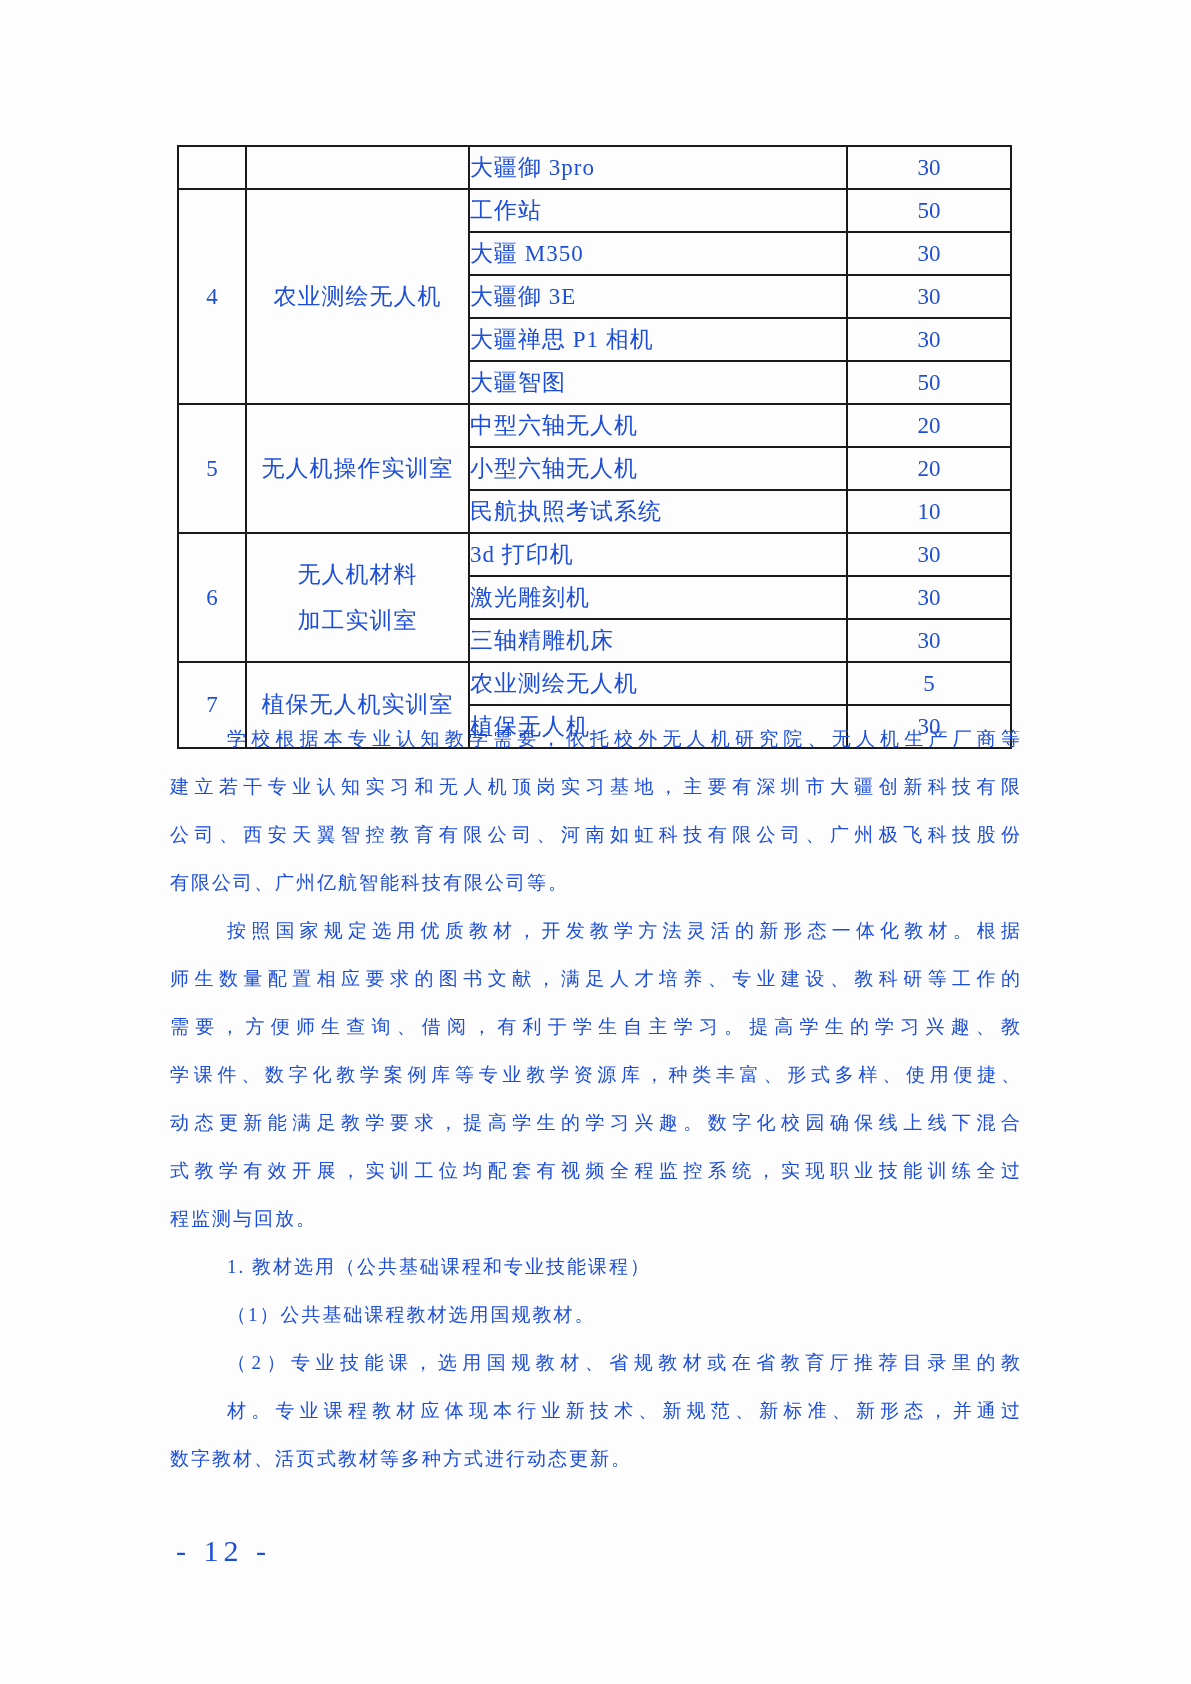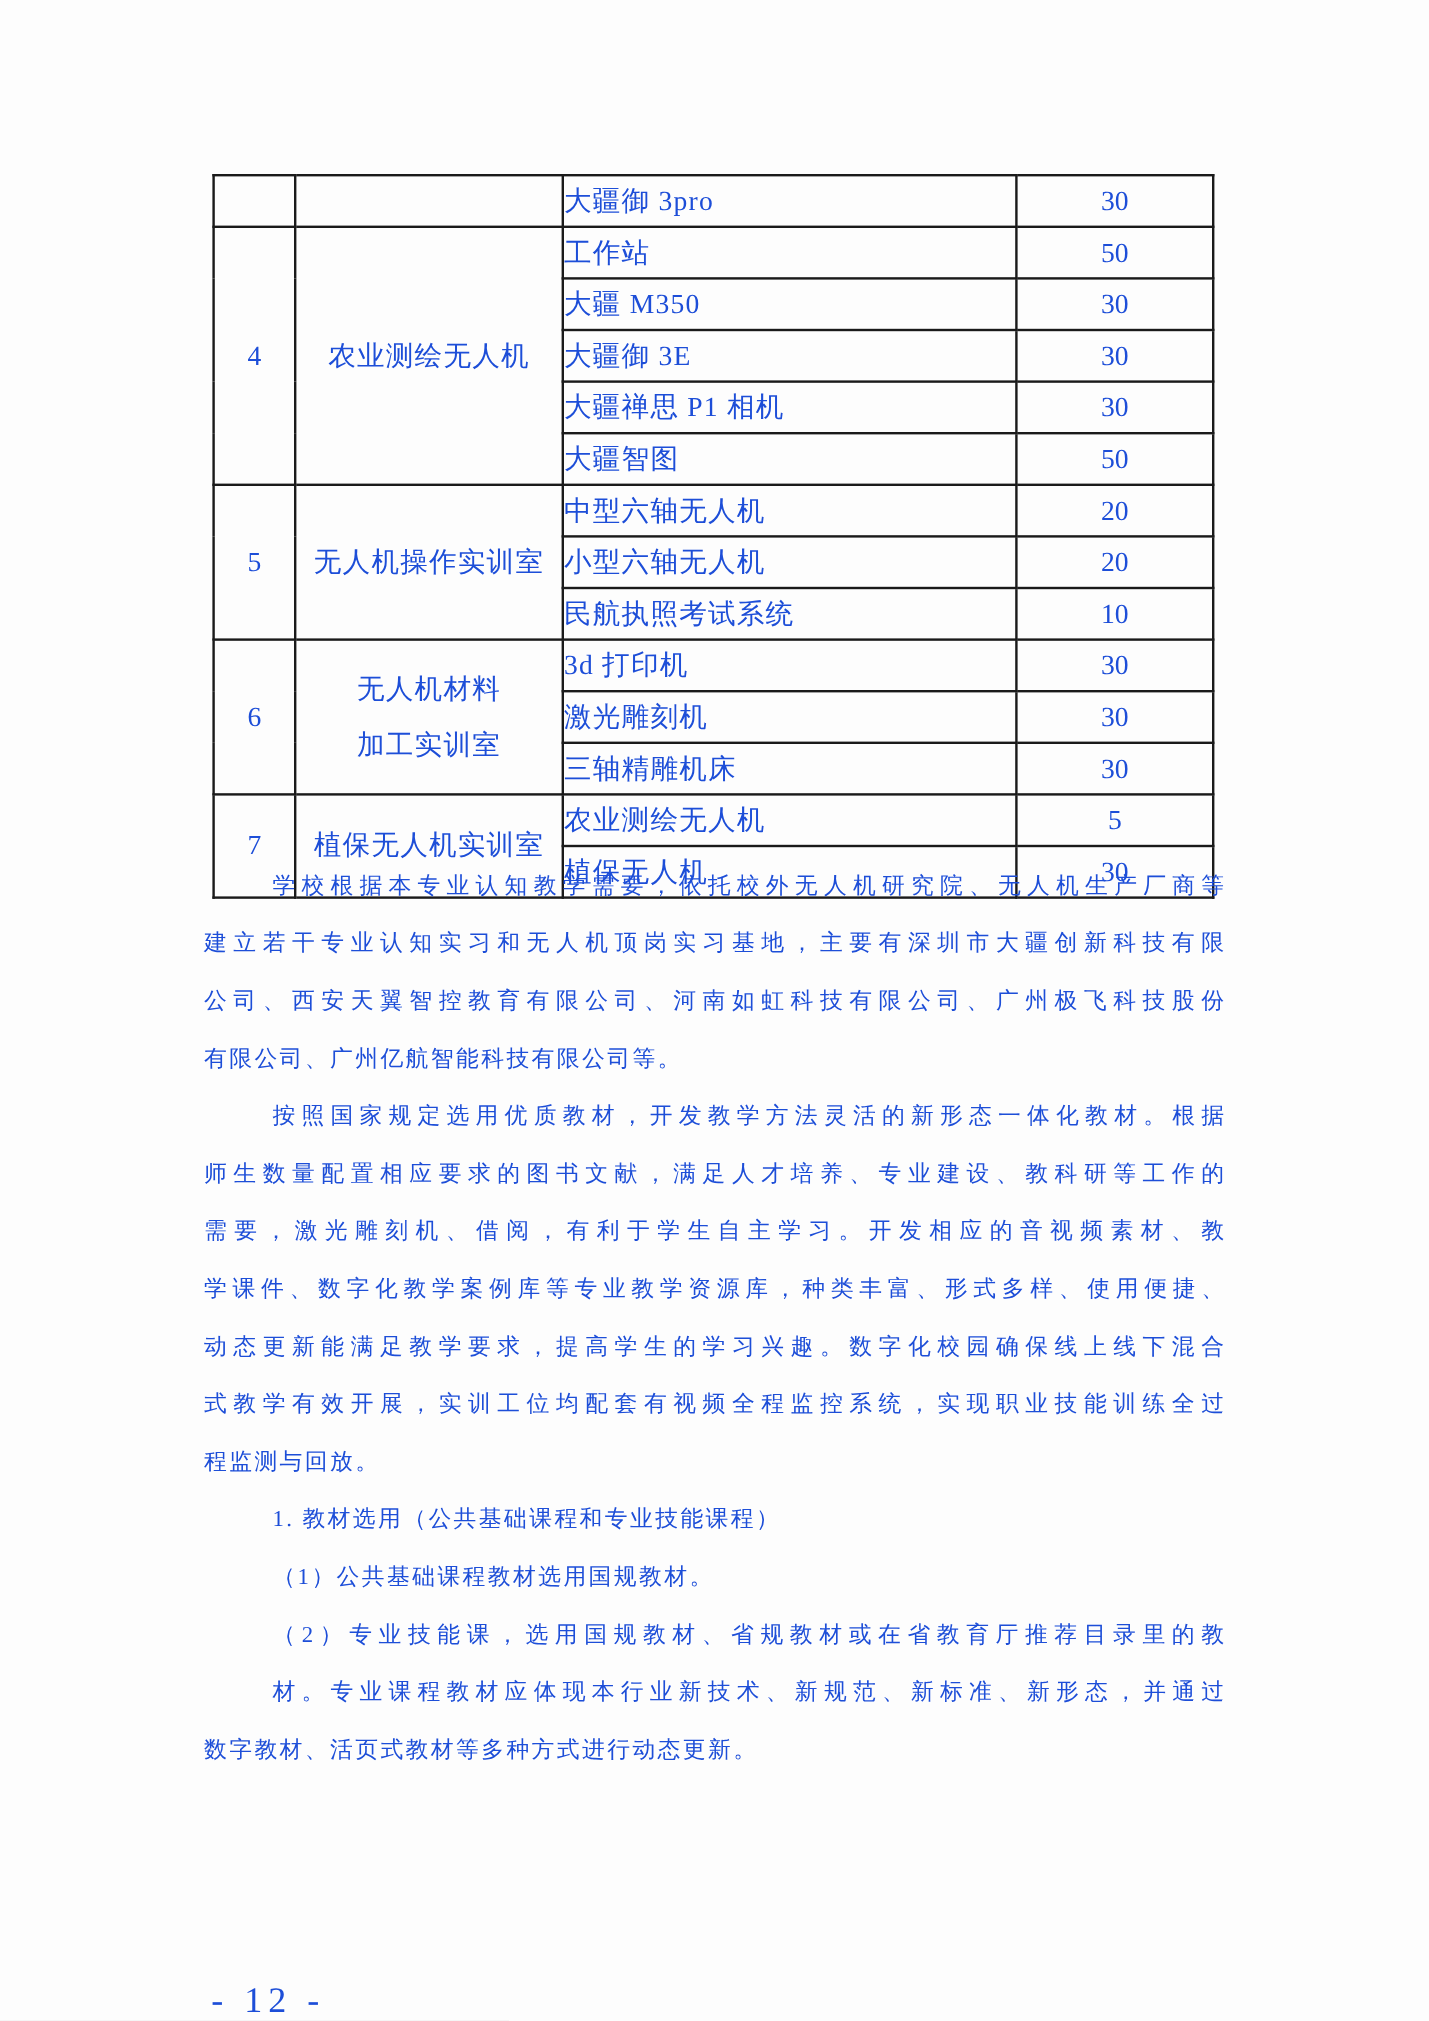--- a/index.html
+++ b/index.html
@@ -44,21 +44,21 @@
     letter-spacing:0;white-space:normal;
     text-align:justify;text-align-last:justify;
   }
   .line.indent{margin-left:57px;width:793px;}
   .line.heading{
     font-weight:bold;font-size:24px;letter-spacing:1.5px;
     font-family:"Liberation Sans","DejaVu Sans",sans-serif;
   }
   
   .page-number{
-    position:absolute;left:176px;top:1651px;
+    position:absolute;left:176px;top:1534px;
     font-size:30px;letter-spacing:5px;
   }
 </style>
 </head>
 <body>
 
 <div class="page">
 
   <table class="equip">
     <colgroup>
@@ -148,21 +148,21 @@
       </tbody>
   </table>
 
   <div class="text-flow" id="text-flow">
       <div class="line indent justify">学校根据本专业认知教学需要，依托校外无人机研究院、无人机生产厂商等</div>
       <div class="line justify">建立若干专业认知实习和无人机顶岗实习基地，主要有深圳市大疆创新科技有限</div>
       <div class="line justify">公司、西安天翼智控教育有限公司、河南如虹科技有限公司、广州极飞科技股份</div>
       <div class="line">有限公司、广州亿航智能科技有限公司等。</div>
       <div class="line indent justify">按照国家规定选用优质教材，开发教学方法灵活的新形态一体化教材。根据</div>
       <div class="line justify">师生数量配置相应要求的图书文献，满足人才培养、专业建设、教科研等工作的</div>
-      <div class="line justify">需要，激光雕刻机、借阅，有利于学生自主学习。开发相应的音视频素材、教</div>
+      <div class="line justify">需要，方便师生查询、借阅，有利于学生自主学习。提高学生的学习兴趣、教</div>
       <div class="line justify">学课件、数字化教学案例库等专业教学资源库，种类丰富、形式多样、使用便捷、</div>
       <div class="line justify">动态更新能满足教学要求，提高学生的学习兴趣。数字化校园确保线上线下混合</div>
       <div class="line justify">式教学有效开展，实训工位均配套有视频全程监控系统，实现职业技能训练全过</div>
       <div class="line">程监测与回放。</div>
       <div class="line indent">1. 教材选用（公共基础课程和专业技能课程）</div>
       <div class="line indent">（1）公共基础课程教材选用国规教材。</div>
       <div class="line indent justify">（2）专业技能课，选用国规教材、省规教材或在省教育厅推荐目录里的教</div>
       <div class="line indent justify">材。专业课程教材应体现本行业新技术、新规范、新标准、新形态，并通过</div>
       <div class="line">数字教材、活页式教材等多种方式进行动态更新。</div>
     </div>

